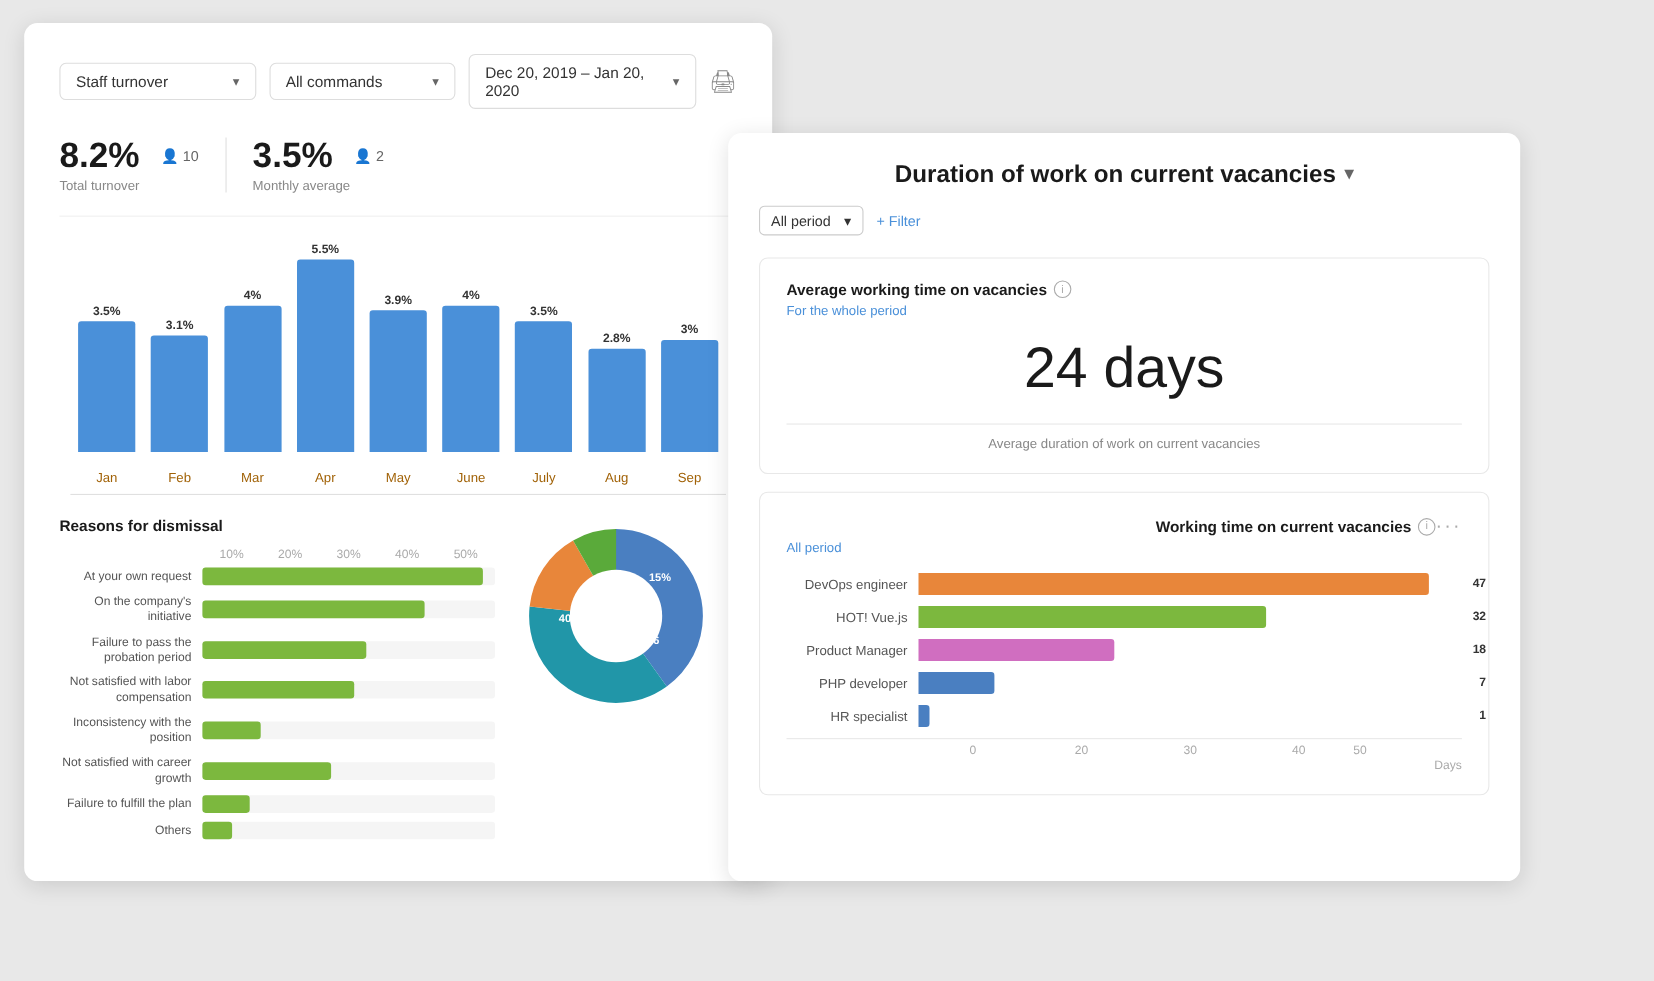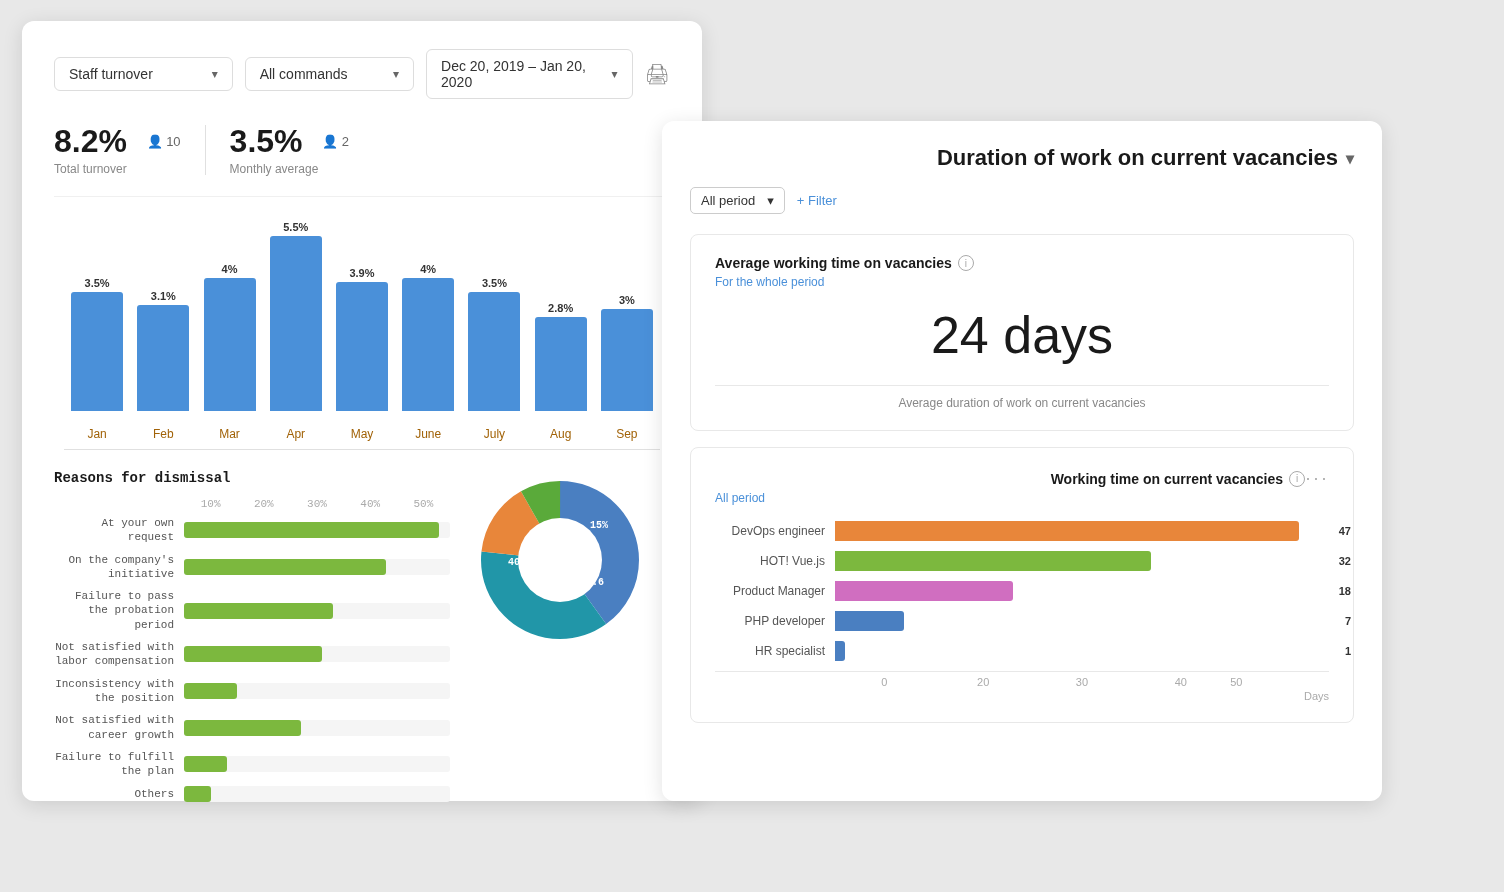--- a/index.html
+++ b/index.html
@@ -158,21 +158,20 @@
       font-size: 12px;
       color: #a16207;
       margin-top: 16px;
     }
 
     
     .bottom-charts {
       display: flex;
       gap: 20px;
       margin-top: 20px;
-      font-family: Liberation Mono, monospace;
     }
 
     
     .h-bar-chart {
       flex: 1;
     }
     .h-bar-title {
       font-size: 14px;
       font-weight: 600;
       color: #1a1a1a;
@@ -218,21 +217,21 @@
     
     .donut-section {
       width: 200px;
       flex-shrink: 0;
     }
 
     
     .duration-header {
       display: flex;
       align-items: center;
-      justify-content: flex-end;
+      justify-content: center;
       margin-bottom: 16px;
     }
     .duration-title {
       font-size: 22px;
       font-weight: 700;
       color: #1a1a1a;
       display: flex;
       align-items: center;
       gap: 8px;
     }

